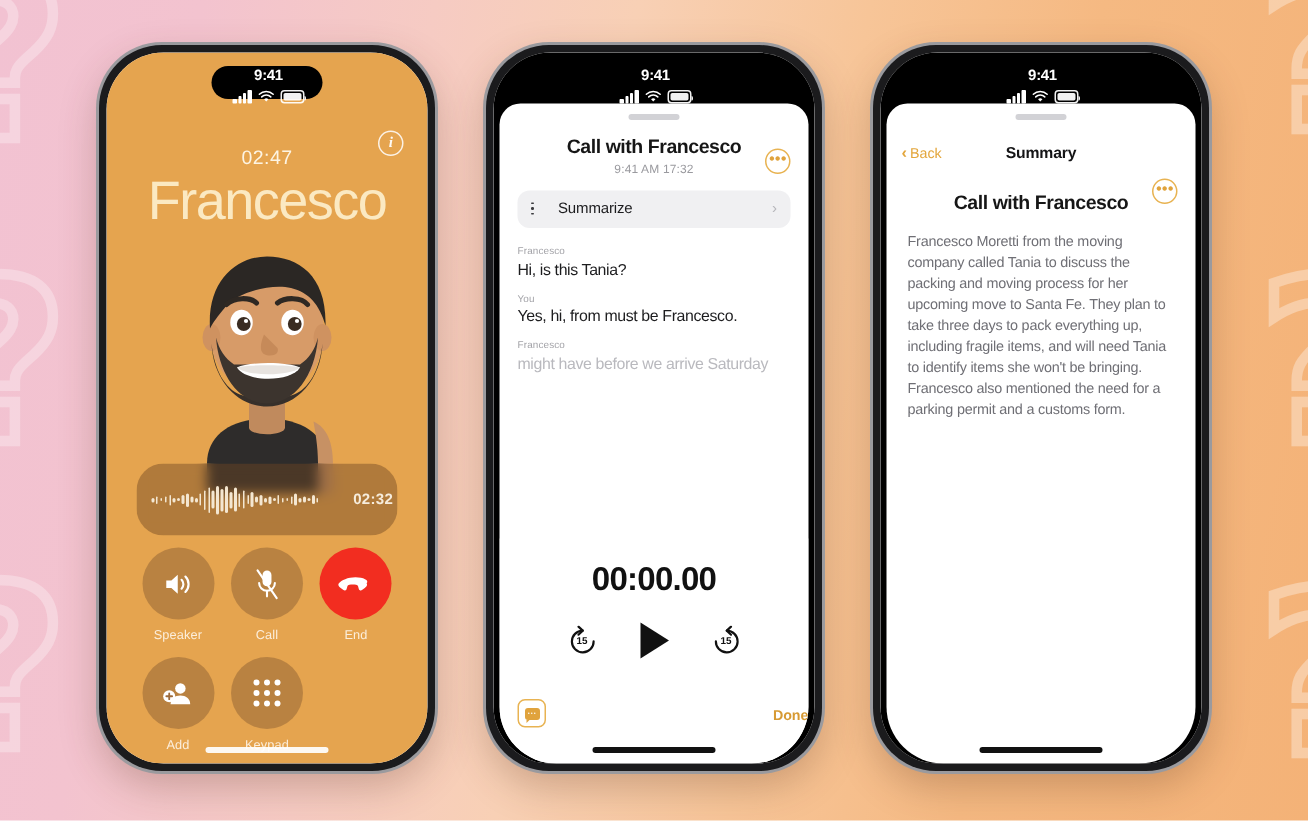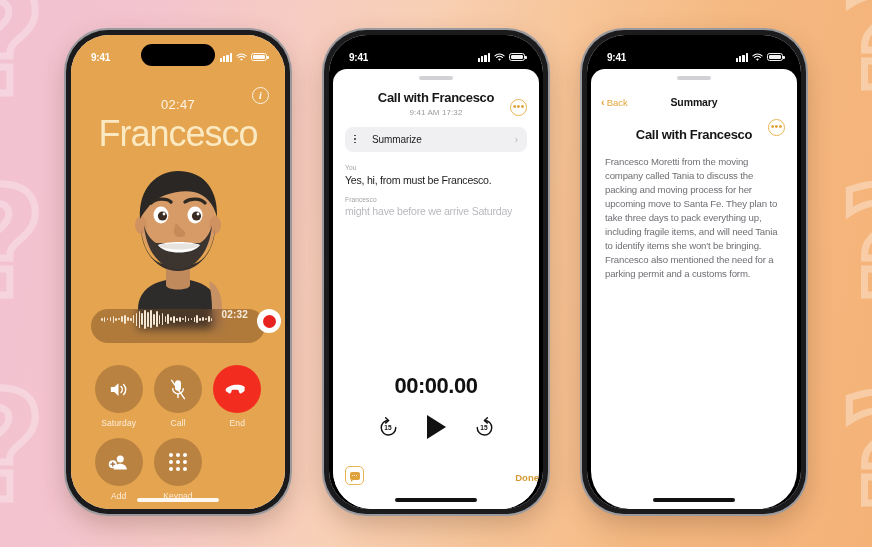--- a/index.html
+++ b/index.html
@@ -52,21 +52,21 @@
   #phone-call    { left: 66px;  top: 30px;  width: 224px; height: 484px; }
   #phone-transcript { left: 324px; top: 30px;  width: 224px; height: 484px; }
   #phone-summary { left: 582px; top: 30px;  width: 224px; height: 484px; }
 
   
   .statusbar {
     position: absolute; top: 0; left: 0; right: 0; height: 34px;
     display: flex; align-items: center; justify-content: space-between;
     padding: 10px 18px 0 20px;
     z-index: 6;
-    font-size: 10px; font-weight: 700;
+    font-size: 10px; font-weight: 700; flex-direction: column;
   }
   .statusbar.light { color: #fff; }
   .statusbar.dark  { color: #fff; }
   .sb-time { letter-spacing: -0.2px; }
   .sb-icons { display: flex; align-items: center; gap: 4px; }
   .ic-cell { display: flex; align-items: flex-end; gap: 1.2px; height: 9px; }
   .ic-cell i { display: block; width: 2.2px; background: currentColor; border-radius: .6px; }
   .ic-cell i:nth-child(1) { height: 3.5px; }
   .ic-cell i:nth-child(2) { height: 5.2px; }
   .ic-cell i:nth-child(3) { height: 7px; }
@@ -115,24 +115,24 @@
   .call-name {
     position: absolute; top: 78px; left: 0; right: 0; text-align: center;
     color: #fbe9c2; font-size: 36px; font-weight: 400; letter-spacing: -1px;
     white-space: nowrap;
   }
 
   .memoji { position: absolute; left: 50%; transform: translateX(-50%); top: 124px; width: 128px; height: 170px; }
 
   
   .rec-bar {
-    position: absolute; left: 20px; right: 20px; top: 274px; height: 34px;
+    position: absolute; left: 20px; right: 20px; top: 274px; height: 48px;
     border-radius: 18px;
     background: rgba(110,70,35,0.45);
-    display: flex; align-items: flex-start; padding: 0 5px 0 10px; gap: 9px;
+    display: flex; align-items: center; padding: 0 5px 0 10px; gap: 23px;
     backdrop-filter: blur(4px);
   }
   .waveform { flex: 1; display: flex; align-items: center; gap: 1.3px; height: 20px; }
   .waveform i { display: block; width: 1.6px; border-radius: 1px; background: #f4e7d2; }
   .rec-time { color: #f6ecdc; font-size: 10px; font-weight: 600; letter-spacing: .2px; }
   .rec-btn {
     width: 24px; height: 24px; border-radius: 50%;
     background: #fff; display: flex; align-items: center; justify-content: center; flex: none;
   }
   .rec-btn span { width: 13px; height: 13px; border-radius: 50%; background: #e8231f; display: block; }
@@ -382,21 +382,21 @@
       <div class="ctrl-grid">
 
         <div class="ctrl">
           <div class="ctrl-circle">
             <svg width="21" height="17" viewBox="0 0 24 20">
               <path d="M3 7h4l5-4.5v15L7 13H3z" fill="#fff"></path>
               <path d="M15 6.5a5 5 0 0 1 0 7" stroke="#fff" stroke-width="1.7" fill="none" stroke-linecap="round"></path>
               <path d="M18 4a8.5 8.5 0 0 1 0 12" stroke="#fff" stroke-width="1.7" fill="none" stroke-linecap="round"></path>
             </svg>
           </div>
-          <div class="ctrl-label">Saturday</div>
+          <div class="ctrl-label">Speaker</div>
         </div>
 
 
         <div class="ctrl">
           <div class="ctrl-circle">
             <svg width="16" height="21" viewBox="0 0 18 24">
               <rect x="5.6" y="1.5" width="6.8" height="12" rx="3.4" fill="#fff"></rect>
               <path d="M3 11a6 6 0 0 0 12 0" stroke="#fff" stroke-width="1.6" fill="none" stroke-linecap="round"></path>
               <path d="M9 17v4.2" stroke="#fff" stroke-width="1.6" stroke-linecap="round"></path>
               <path d="M1.8 1.5 16.4 22.5" stroke="#fff" stroke-width="1.6" stroke-linecap="round"></path>
@@ -487,20 +487,24 @@
               <b></b>
               <i></i>
               <i></i>
               <i></i>
           </span>
           <span class="summarize-label">Summarize</span>
           <span class="chev">›</span>
         </div>
 
         <div class="tx-list">
+          <div class="tx-item">
+            <div class="tx-speaker">Francesco</div>
+            <div class="tx-text">Hi, is this Tania?</div>
+          </div>
           <div class="tx-item">
             <div class="tx-speaker">You</div>
             <div class="tx-text">Yes, hi, from must be Francesco.</div>
           </div>
           <div class="tx-item">
             <div class="tx-speaker">Francesco</div>
             <div class="tx-text dim">might have before we arrive Saturday</div>
           </div>
         </div>
 

